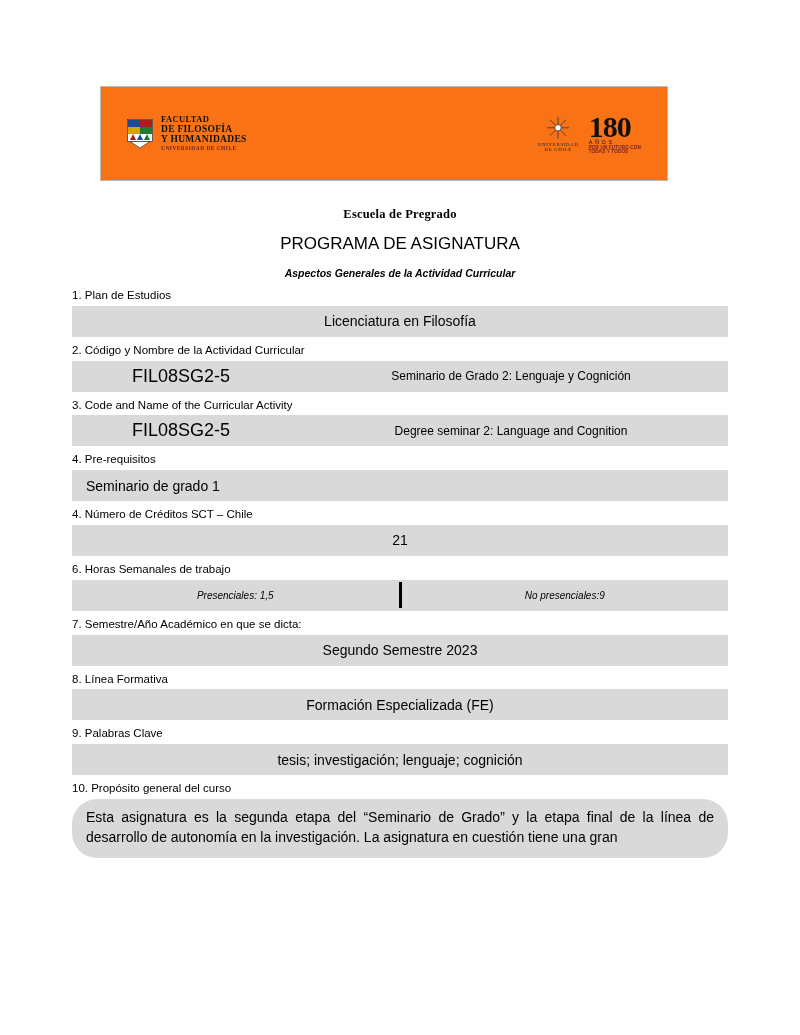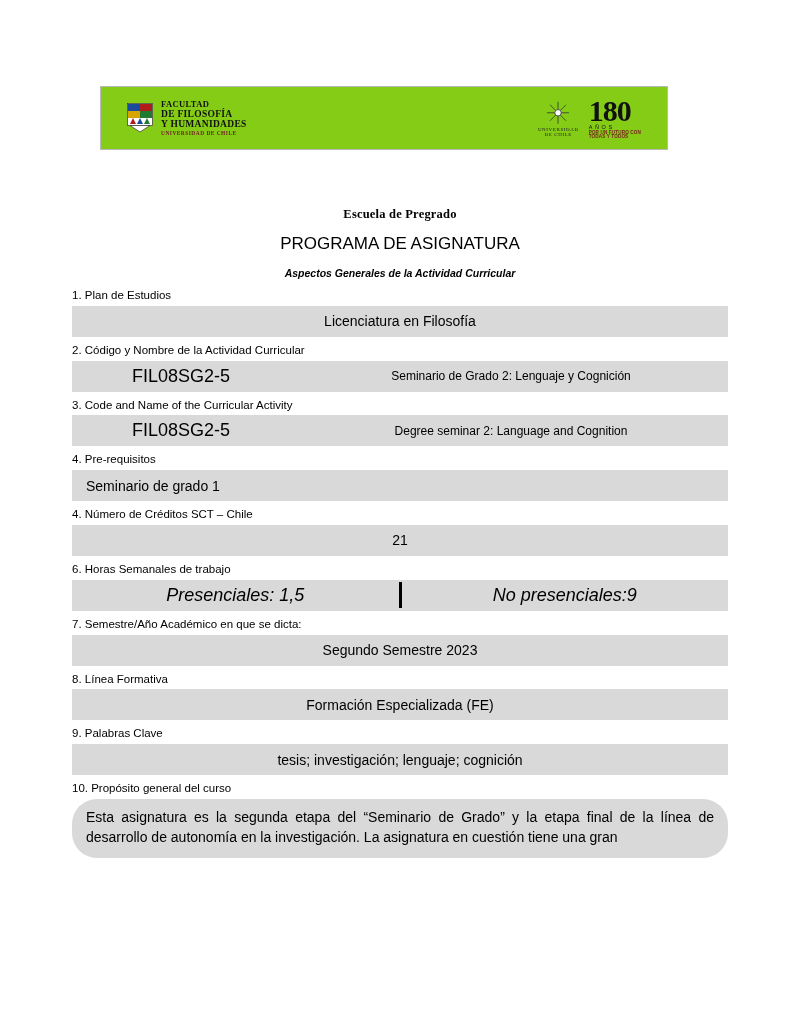--- a/index.html
+++ b/index.html
@@ -22,23 +22,23 @@
     box-sizing: border-box;
     padding: 0 72px;
   }
 
   
   .banner {
     position: absolute;
     left: 100px;
     top: 86px;
     width: 568px;
-    height: 64px;
+    height: 95px;
     border: 1px solid #b8b8b8;
-    background: #84cc16;
+    background: #f97316;
     box-sizing: border-box;
     display: flex;
     align-items: center;
   }
   .fac-logo {
     display: flex;
     align-items: center;
     margin-left: 26px;
   }
   .crest {
@@ -200,21 +200,21 @@
   .f-box.two {
     padding: 0;
     justify-content: flex-start;
   }
   .half {
     flex: 1 1 50%;
     display: flex;
     align-items: center;
     justify-content: center;
     font-style: italic;
-    font-size: 18px;
+    font-size: 10px;
     height: 18px;
   }
   .divider {
     width: 3px;
     background: #000000;
     height: 26px;
     flex: 0 0 3px;
   }
   .code-row {
     display: flex;

